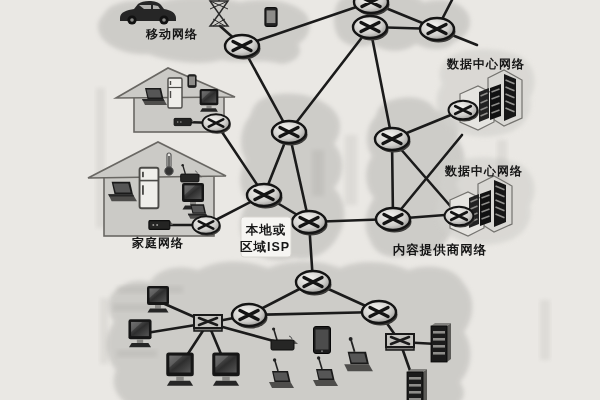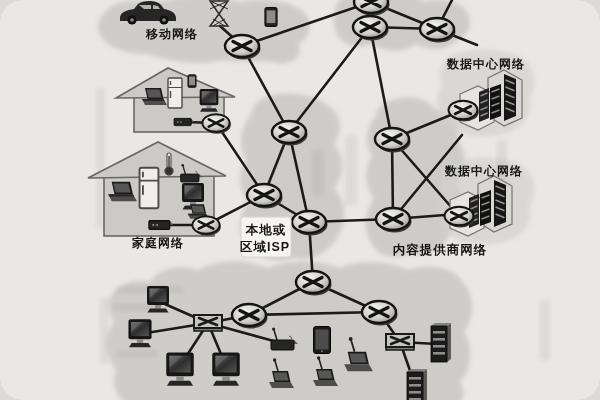--- a/index.html
+++ b/index.html
@@ -1,16 +1,16 @@
 <!DOCTYPE html>
 <html><head>
 <meta charset="utf-8">
 <style>
   html,body{margin:0;padding:0;background:#dddbd7;}
-  #stage{width:600px;height:400px;position:relative;overflow:hidden;background:#eae8e4;border-radius:24px;}
+  #stage{width:600px;height:400px;position:relative;overflow:hidden;background:#eae8e4;}
   svg{display:block}
   .edge{stroke:#1b1b1b;stroke-width:2.6;stroke-linecap:round;}
   .lbl{font-family:"Liberation Sans","DejaVu Sans",sans-serif;font-weight:bold;fill:#161616;
        text-anchor:middle;letter-spacing:1px;}
   .labelbox{fill:#f6f5f2;stroke:#d8d6d1;stroke-width:1;}
   .cloud{fill:#c7c6c2;opacity:.8;filter:url(#soft);}
   .cloudlite{fill:#d2d1cd;opacity:.65;filter:url(#soft);}
   .smudge{fill:#46443f;opacity:.08;filter:url(#soft);}
   .house{fill:#cbcac6;stroke:#696763;stroke-width:1.6;}
 </style>

